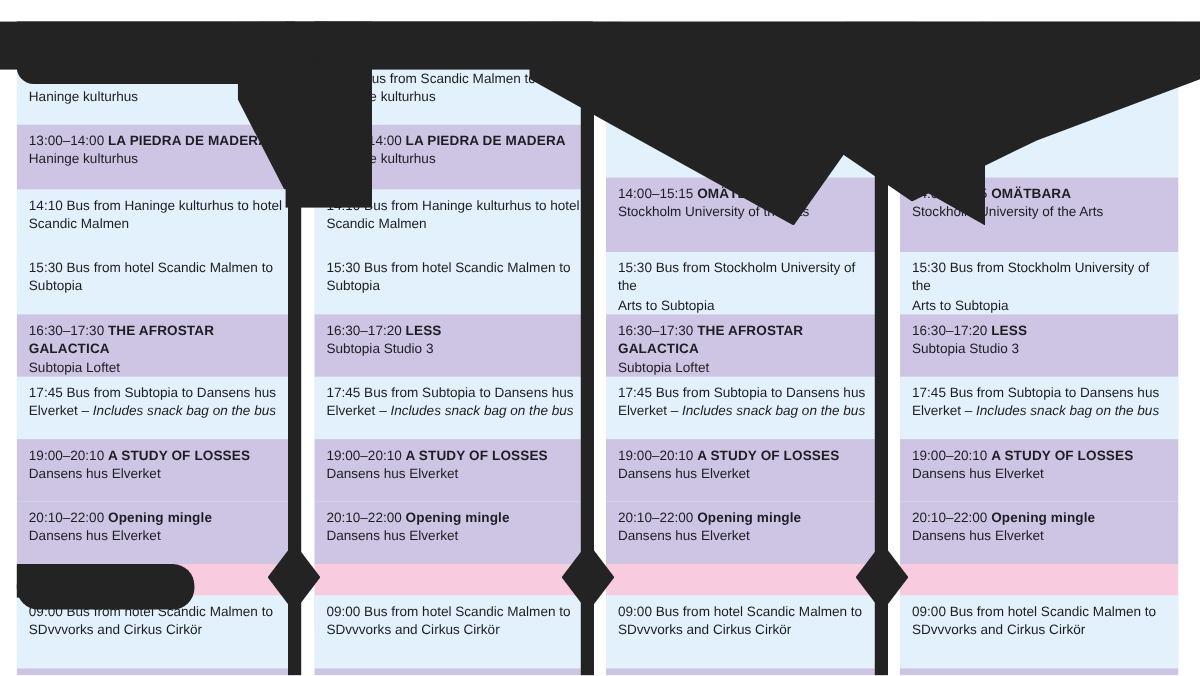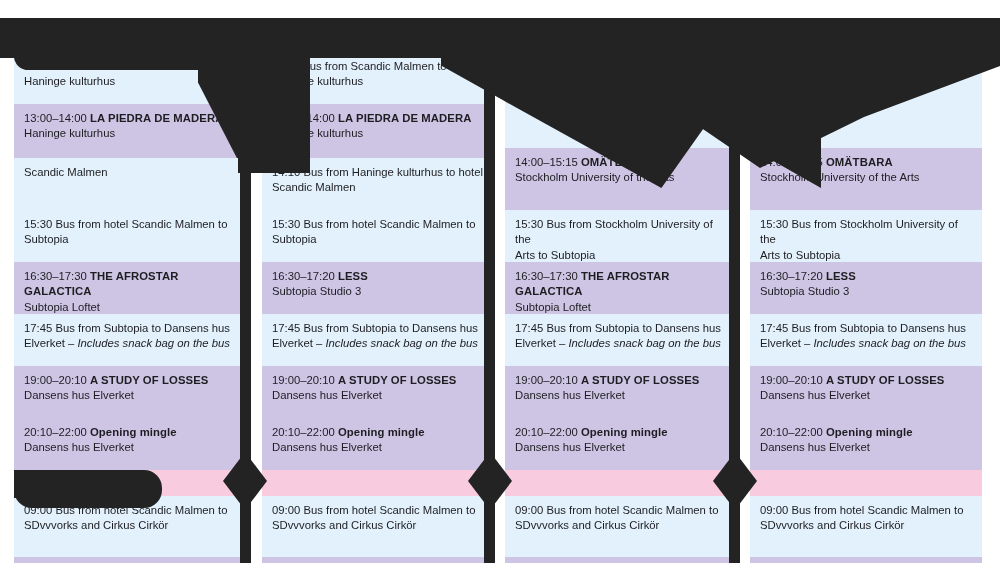--- a/index.html
+++ b/index.html
@@ -143,20 +143,21 @@
     <div class="rows" style="position: absolute; left: 0px; right: 0px; top: 0px;">
         <div class="row blue" style="position: absolute; left: 0px; right: 0px; top: 34px; height: 52px;">
           <div><span>12:00 </span><span>bus from Scandic Malmen to</span></div>
           <div class="l2"><span>Haninge kulturhus</span></div>
         </div>
         <div class="row purple" style="position: absolute; left: 0px; right: 0px; top: 86px; height: 54px;">
           <div><span>13:00–14:00 </span><b>LA PIEDRA DE MADERA</b></div>
           <div class="l2">Haninge kulturhus</div>
         </div>
         <div class="row blue" style="position: absolute; left: 0px; right: 0px; top: 140px; height: 52px;">
+          <div><span>14:10 </span><span>Bus from Haninge kulturhus to hotel</span></div>
           <div class="l2"><span>Scandic Malmen</span></div>
         </div>
         <div class="row blue" style="position: absolute; left: 0px; right: 0px; top: 192px; height: 52px;">
           <div><span>15:30 </span><span>Bus from hotel Scandic Malmen to</span></div>
           <div class="l2"><span>Subtopia</span></div>
         </div>
         <div class="row purple" style="position: absolute; left: 0px; right: 0px; top: 244px; height: 52px;">
           <div><span>16:30–17:30 </span><b>THE AFROSTAR GALACTICA</b></div>
           <div class="l2">Subtopia Loftet</div>
         </div>

